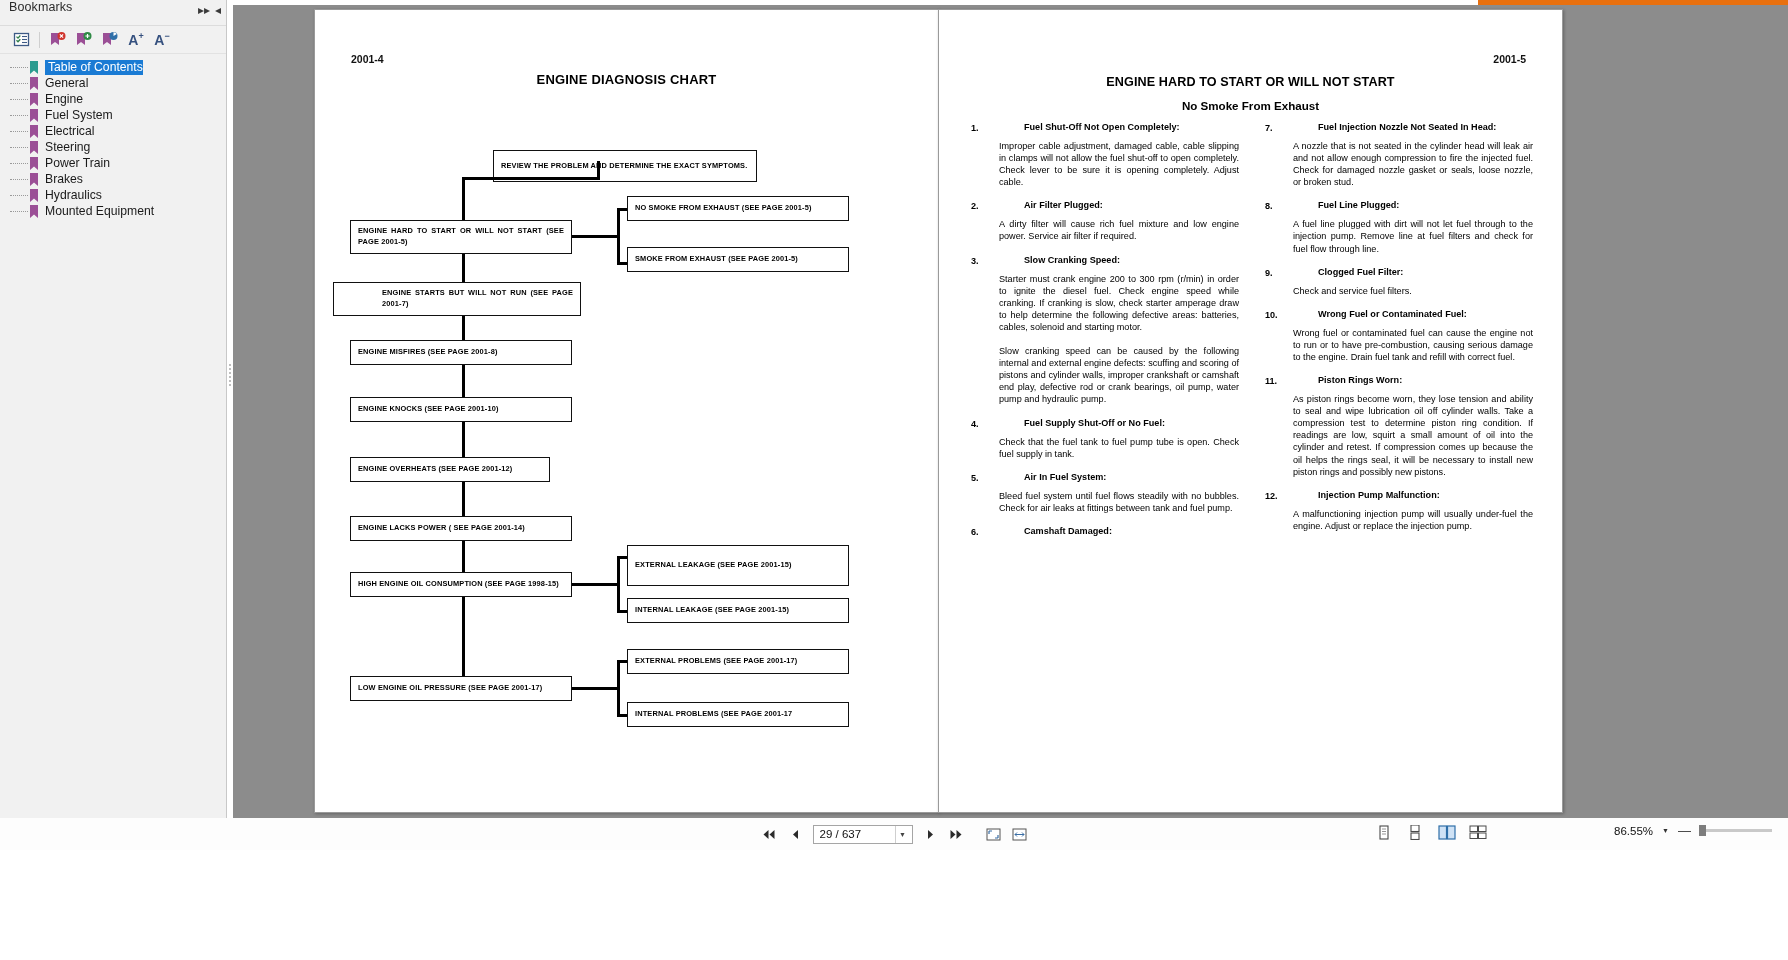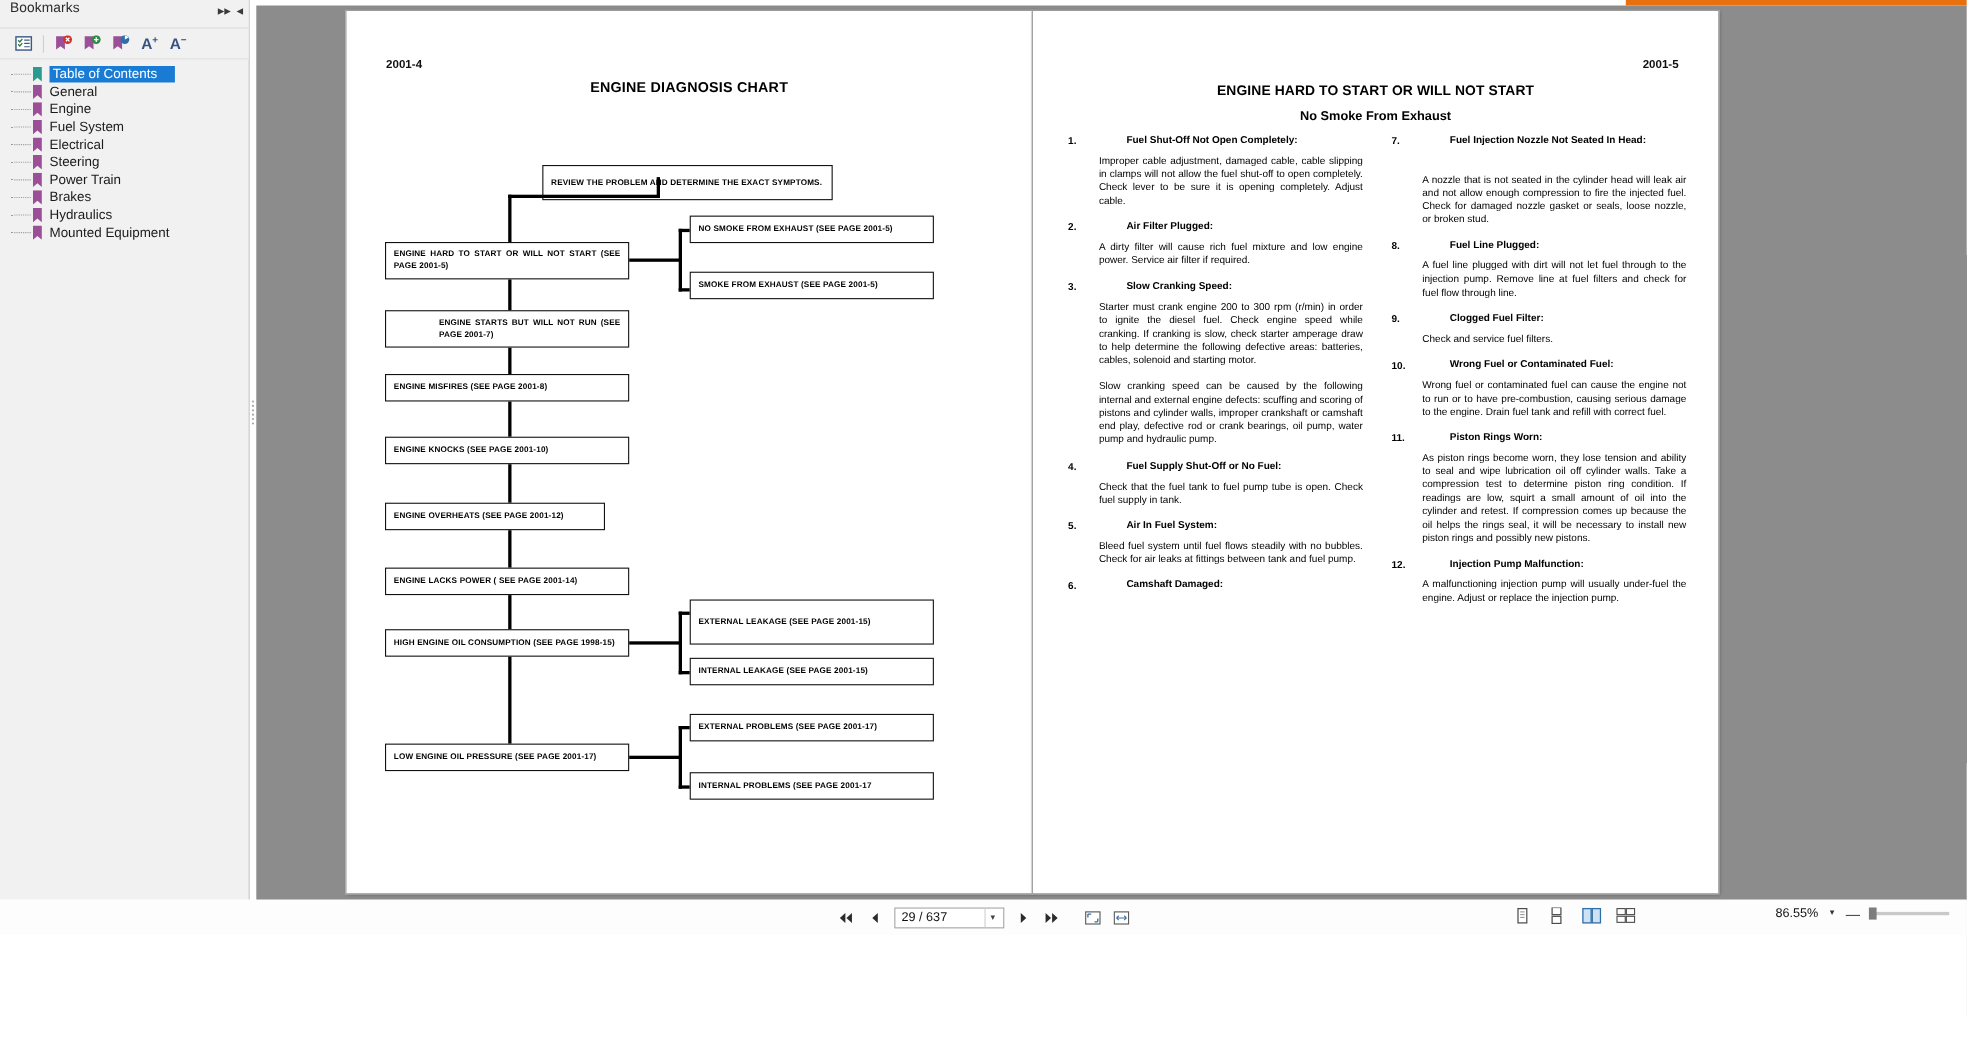--- a/index.html
+++ b/index.html
@@ -51,21 +51,21 @@
   .tree-row {
     display:flex; align-items:center; height:16px; padding-left:10px; cursor:pointer;
     position:relative;
   }
   .dotline {
     width:18px; height:1px; border-top:1px dotted #9a9a9a; margin-right:1px; margin-top:1px;
   }
   .bm-flag { width:10px; height:13px; margin-right:6px; flex:none; }
   .tree-label { font-size:12.2px; color:#1a1a1a; white-space:nowrap; }
   .tree-row.selected .tree-label {
-    background:#1a7bd4; color:#ffffff; padding:0px 16px 1px 3px;
+    background:#1a7bd4; color:#ffffff; padding:0px 0 1px 3px;
   }
 
   
   .sb-grip {
     position:absolute; left:228px; top:362px; width:5px; height:30px;
   }
   .sb-grip i {
     display:block; width:2px; height:2px; background:#a8a8a8; margin:2px 0 0 1px; border-radius:50%;
   }
 
@@ -343,21 +343,21 @@
         <div class="conn" style="left:302px; top:198px; width:13px; height:3px;"></div>
         <div class="conn" style="left:302px; top:252px; width:13px; height:3px;"></div>
 
         <div class="node" style="left:312px; top:186px; width:222px; height:25px;">
           <span>NO SMOKE FROM EXHAUST (SEE PAGE 2001-5)</span>
         </div>
         <div class="node" style="left:312px; top:237px; width:222px; height:25px;">
           <span>SMOKE FROM EXHAUST (SEE PAGE 2001-5)</span>
         </div>
 
-        <div class="node just" style="left:35px; top:272px; width:222px; height:34px;padding-left:48px;">
+        <div class="node just" style="left:18px; top:272px; width:248px; height:34px;padding-left:48px;">
           <span>ENGINE STARTS BUT WILL NOT RUN (SEE PAGE 2001-7)</span>
         </div>
 
         <div class="node" style="left:35px; top:330px; width:222px; height:25px;">
           <span>ENGINE MISFIRES (SEE PAGE 2001-8)</span>
         </div>
 
         <div class="node" style="left:35px; top:387px; width:222px; height:25px;">
           <span>ENGINE KNOCKS (SEE PAGE 2001-10)</span>
         </div>
@@ -462,21 +462,21 @@
 
         </div>
 
         <div class="col">
 
           <div class="item-block">
             <div class="item">
               <div class="item-num">7.</div>
               <div class="item-head">Fuel Injection Nozzle Not Seated In Head:</div>
             </div>
-            <div class="para" style="margin-top:24px;">A nozzle that is not seated in the cylinder head will leak air and not allow enough compression to fire the injected fuel. Check for damaged nozzle gasket or seals, loose nozzle, or broken stud.</div>
+            <div class="para" style="margin-top:7px;">A nozzle that is not seated in the cylinder head will leak air and not allow enough compression to fire the injected fuel. Check for damaged nozzle gasket or seals, loose nozzle, or broken stud.</div>
           </div>
 
           <div class="item-block">
             <div class="item">
               <div class="item-num">8.</div>
               <div class="item-head">Fuel Line Plugged:</div>
             </div>
             <div class="para">A fuel line plugged with dirt will not let fuel through to the injection pump. Remove line at fuel filters and check for fuel flow through line.</div>
           </div>
 

